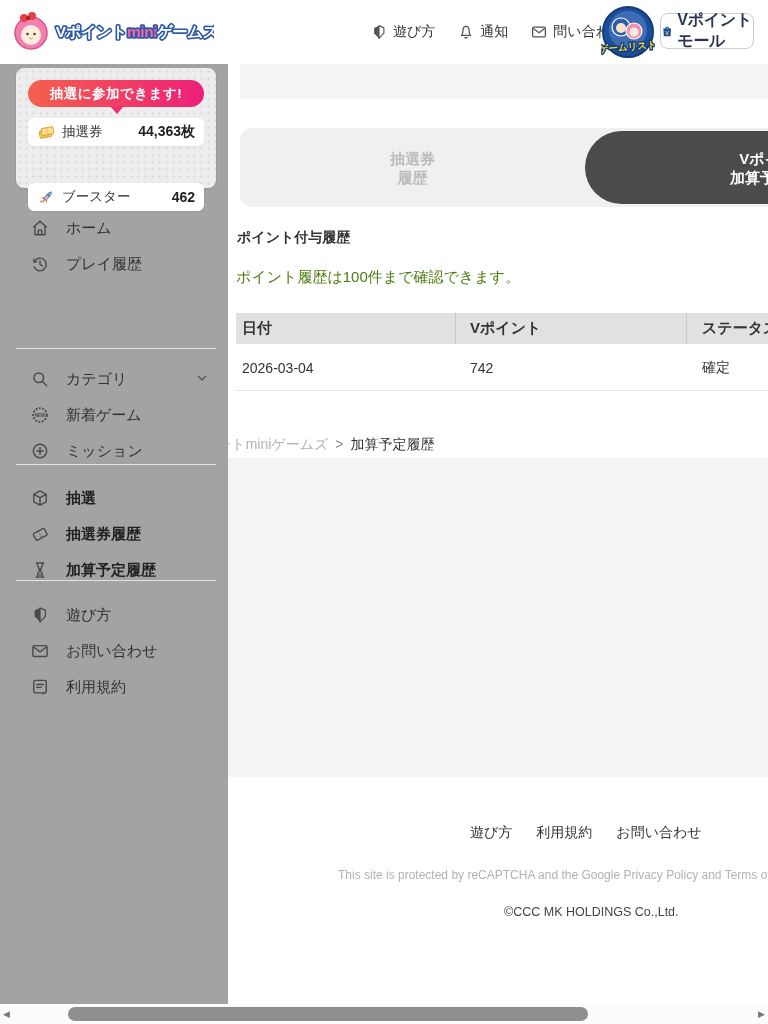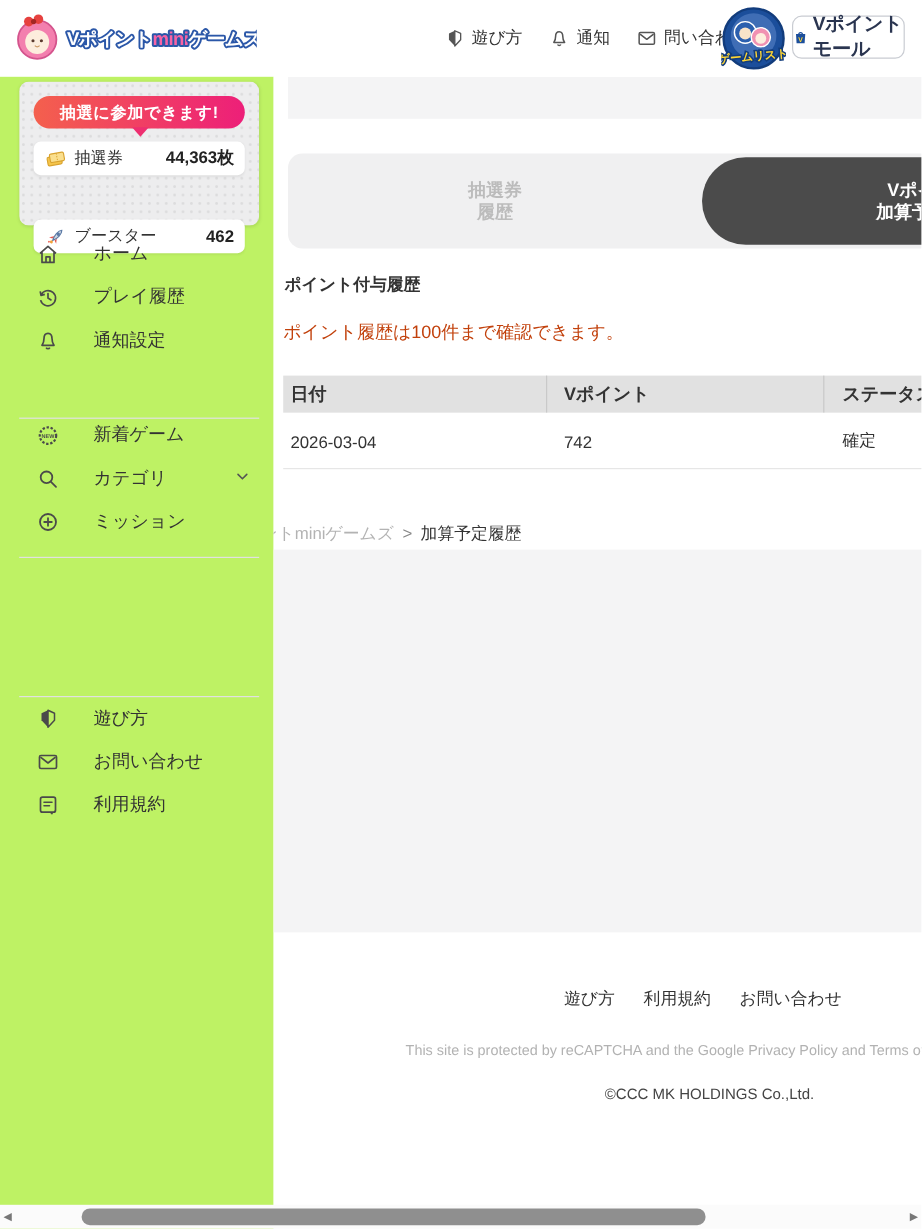--- a/index.html
+++ b/index.html
@@ -11,52 +11,52 @@
   .header { position:absolute; left:0; top:0; width:768px; height:64px; background:#fff; }
   .logo { position:absolute; left:12px; top:10px; display:flex; align-items:center; gap:4px; }
   .nav { position:absolute; left:370px; top:0; height:64px; display:flex; align-items:center; gap:22px; }
   .nav-item { display:flex; align-items:center; gap:5px; font-size:14px; color:#333; cursor:pointer; white-space:nowrap; }
   .nav-item svg { width:18px; height:18px; color:#555; }
   .gamelist-badge { position:absolute; left:601px; top:5px; width:54px; height:54px; cursor:pointer; }
   .mall-btn { position:absolute; left:660px; top:13px; width:94px; height:36px; background:#fff; border:1px solid #c9ccd2; border-radius:8px; display:flex; align-items:center; justify-content:center; gap:4px; cursor:pointer; }
   .mall-btn .mall-label { font-size:16px; font-weight:bold; color:#2a3550; letter-spacing:-0.3px; }
 
   
-  .sidebar { position:absolute; left:0; top:64px; width:228px; height:960px; background:#bef264; }
+  .sidebar { position:absolute; left:0; top:64px; width:228px; height:960px; background:#a3a3a3; }
   .status-card { position:absolute; left:16px; top:4px; width:200px; height:120px; border-radius:8px;
     background:#ededee; background-image:radial-gradient(circle,#dcdcdd 1px,transparent 1.2px); background-size:7px 7px;
     box-shadow:0 1px 3px rgba(0,0,0,.10); }
   .lottery-banner { position:absolute; left:12px; top:12px; width:176px; height:27px; border-radius:15px;
     background:linear-gradient(90deg,#f4604d,#ed1f79); color:#fff; font-size:13.5px; font-weight:bold;
     display:flex; align-items:center; justify-content:center; letter-spacing:.5px; }
   .banner-tip { position:absolute; left:94px; top:38px; width:0; height:0; border-left:7px solid transparent; border-right:7px solid transparent; border-top:8px solid #ee2f70; }
   .res-row { position:absolute; left:12px; width:176px; height:28px; background:#fff; border-radius:6px;
     display:flex; align-items:center; padding:0 9px; gap:6px; box-shadow:0 1px 2px rgba(0,0,0,.06); }
   .res-row .res-label { font-size:13.5px; color:#333; }
   .res-row .res-value { margin-left:auto; font-size:14px; font-weight:bold; color:#222; }
   .res-row svg { width:19px; height:19px; }
 
   .menu { position:absolute; left:16px; width:200px; }
-  .menu-item { height:36px; display:flex; align-items:flex-start; gap:28px; padding-left:14px; font-size:15px; color:#333; cursor:pointer; }
+  .menu-item { height:36px; display:flex; align-items:flex-end; gap:16px; padding-left:14px; font-size:15px; color:#333; cursor:pointer; }
   .menu-item svg { width:20px; height:20px; color:#4a4a4a; flex:none; }
   .menu-item.bold { font-weight:bold; color:#222; }
   .menu-item .chev { margin-left:auto; margin-right:6px; }
   .menu-item .chev svg { width:16px; height:16px; color:#555; }
   .divider { position:absolute; left:16px; width:200px; height:0; border-top:1px solid #e1e1e1; }
 
   
   .main { position:absolute; left:228px; top:64px; width:540px; height:960px; overflow:hidden; background:#fff; }
   .top-band { position:absolute; left:12px; top:0; width:1000px; height:35px; background:#f4f4f5; }
   .tabbar { position:absolute; left:12px; top:64px; width:1000px; height:79px; background:#f0f0f1; border-radius:12px; }
   .tab-inactive { position:absolute; left:0; top:0; width:345px; height:79px; display:flex; flex-direction:column; align-items:center; justify-content:center; color:#bcbcbc; font-weight:bold; font-size:15px; line-height:19px; cursor:pointer; text-align:center; }
   .tab-active { position:absolute; left:345px; top:3px; width:380px; height:73px; background:#4b4b4b; border-radius:37px;
     display:flex; flex-direction:column; align-items:center; justify-content:center; color:#fff; font-weight:bold; font-size:15px; line-height:19px; cursor:pointer; text-align:center; }
 
   .page-title { position:absolute; left:9px; top:165px; font-size:14px; font-weight:bold; color:#333; }
-  .page-subtitle { position:absolute; left:8px; top:204px; font-size:15px; color:#c2410c; white-space:nowrap; }
+  .page-subtitle { position:absolute; left:8px; top:204px; font-size:15px; color:#4d7c0f; white-space:nowrap; }
 
   .tbl-header { position:absolute; left:8px; top:249px; width:710px; height:31px; background:#e1e1e1; }
   .tbl-header .vline { position:absolute; top:0; width:0; height:31px; border-left:1px solid #c9c9c9; }
   .th { position:absolute; top:0; height:31px; display:flex; align-items:center; font-size:15px; font-weight:bold; color:#333; white-space:nowrap; }
   .tbl-row { position:absolute; left:8px; top:280px; width:710px; height:47px; border-bottom:1px solid #e6e6e6; background:#fff; }
   .td { position:absolute; top:0; height:47px; display:flex; align-items:center; font-size:14px; color:#333; white-space:nowrap; }
 
   .breadcrumb { position:absolute; left:-49px; top:372px; font-size:14px; white-space:nowrap; }
   .breadcrumb .bc-parent { color:#b3b3b3; cursor:pointer; }
   .breadcrumb .bc-sep { color:#888; margin:0 7px; }
@@ -180,58 +180,75 @@
         <span>ホーム</span>
       </div>
       <div class="menu-item">
         <svg viewBox="0 0 24 24">
             <path d="M5 9.5 A7.6 7.6 0 1 1 4.6 14.5" fill="none" stroke="currentColor" stroke-width="1.7"></path>
             <path d="M4.2 5.8 L5 9.8 L8.8 8.8" fill="none" stroke="currentColor" stroke-width="1.7" stroke-linejoin="round"></path>
             <path d="M12 8 V12.5 L15 14.3" fill="none" stroke="currentColor" stroke-width="1.7" stroke-linecap="round"></path>
           </svg>
         <span>プレイ履歴</span>
       </div>
-      <div class="menu-item">
-        <svg viewBox="0 0 24 24">
-            <path d="M12 4.5 C9 4.5 8 7 8 9.8 C8 13.8 6.6 15.4 6 16.5 H18 C17.4 15.4 16 13.8 16 9.8 C16 7 15 4.5 12 4.5 Z" fill="none" stroke="currentColor" stroke-width="1.7" stroke-linejoin="round"></path>
-            <path d="M10.2 18.8 A2 2 0 0 0 13.8 18.8" fill="none" stroke="currentColor" stroke-width="1.7"></path>
-          </svg>
-        <span>通知設定</span>
-      </div>
     </div>
     <div class="divider" style="top:284px;"></div>
 
     <div class="menu" style="top:289px;">
-      <div class="menu-item">
-        <svg viewBox="0 0 24 24">
-            <circle cx="12" cy="12" r="8.2" fill="none" stroke="currentColor" stroke-width="2.2" stroke-dasharray="2.4 1.7"></circle>
-            <text x="12" y="14" text-anchor="middle" font-size="5.5" font-weight="bold" fill="currentColor">NEW</text>
-          </svg>
-        <span>新着ゲーム</span>
-      </div>
       <div class="menu-item">
         <svg viewBox="0 0 24 24">
             <circle cx="10.5" cy="10.5" r="5.8" fill="none" stroke="currentColor" stroke-width="1.8"></circle>
             <path d="M15 15 L20 20" stroke="currentColor" stroke-width="1.8" stroke-linecap="round"></path>
           </svg>
         <span>カテゴリ</span>
         <span class="chev"><svg viewBox="0 0 24 24">
               <path d="M6.5 9.5 L12 15 L17.5 9.5" fill="none" stroke="currentColor" stroke-width="2" stroke-linecap="round" stroke-linejoin="round"></path>
             </svg></span>
       </div>
       <div class="menu-item">
         <svg viewBox="0 0 24 24">
+            <circle cx="12" cy="12" r="8.2" fill="none" stroke="currentColor" stroke-width="2.2" stroke-dasharray="2.4 1.7"></circle>
+            <text x="12" y="14" text-anchor="middle" font-size="5.5" font-weight="bold" fill="currentColor">NEW</text>
+          </svg>
+        <span>新着ゲーム</span>
+      </div>
+      <div class="menu-item">
+        <svg viewBox="0 0 24 24">
             <circle cx="12" cy="12" r="8" fill="none" stroke="currentColor" stroke-width="1.8"></circle>
             <path d="M12 8.2 V15.8 M8.2 12 H15.8" stroke="currentColor" stroke-width="1.8" stroke-linecap="round"></path>
           </svg>
         <span>ミッション</span>
       </div>
     </div>
     <div class="divider" style="top:400px;"></div>
 
+    <div class="menu" style="top:408px;">
+      <div class="menu-item bold">
+        <svg viewBox="0 0 24 24">
+            <path d="M12 3.5 L19.5 7.5 V16.5 L12 20.5 L4.5 16.5 V7.5 Z M4.5 7.5 L12 11.5 L19.5 7.5 M12 11.5 V20.5" fill="none" stroke="currentColor" stroke-width="1.7" stroke-linejoin="round"></path>
+          </svg>
+        <span>抽選</span>
+      </div>
+      <div class="menu-item bold">
+        <svg viewBox="0 0 24 24">
+            <g transform="rotate(-28 12 12)">
+              <rect x="4.5" y="8" width="15" height="9" rx="1.5" fill="none" stroke="currentColor" stroke-width="1.7"></rect>
+              <path d="M12 8 V17" stroke="currentColor" stroke-width="1.2" stroke-dasharray="1.6 1.6"></path>
+            </g>
+          </svg>
+        <span>抽選券履歴</span>
+      </div>
+      <div class="menu-item bold">
+        <svg viewBox="0 0 24 24">
+            <path d="M7.5 3.5 H16.5 M7.5 20.5 H16.5 M8.7 3.5 C8.7 8 11.2 9.3 11.2 12 C11.2 14.7 8.7 16 8.7 20.5 M15.3 3.5 C15.3 8 12.8 9.3 12.8 12 C12.8 14.7 15.3 16 15.3 20.5" fill="none" stroke="currentColor" stroke-width="1.7" stroke-linecap="round"></path>
+            <path d="M10.3 18.8 L13.7 18.8 L12 16.4 Z" fill="currentColor"></path>
+          </svg>
+        <span>加算予定履歴</span>
+      </div>
+    </div>
     <div class="divider" style="top:516px;"></div>
 
     <div class="menu" style="top:525px;">
       <div class="menu-item">
         <svg viewBox="0 0 24 24">
             <path d="M12 3.5 L5.5 6.5 V13.5 L12 20.5 Z" fill="currentColor"></path>
             <path d="M12 3.5 L18.5 6.5 V13.5 L12 20.5 Z" fill="none" stroke="currentColor" stroke-width="1.5" stroke-linejoin="round"></path>
           </svg>
         <span>遊び方</span>
       </div>

